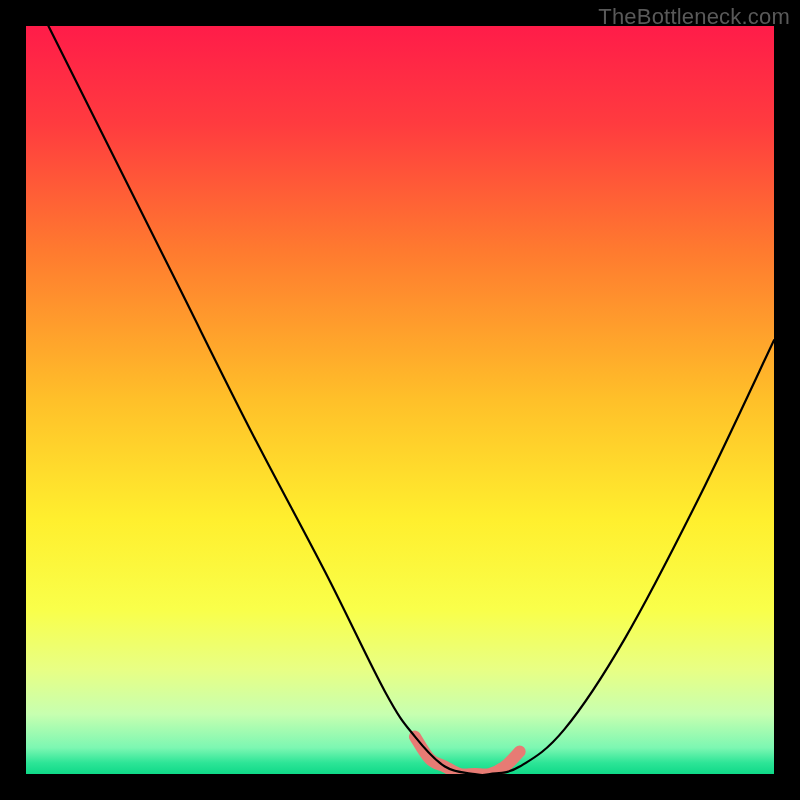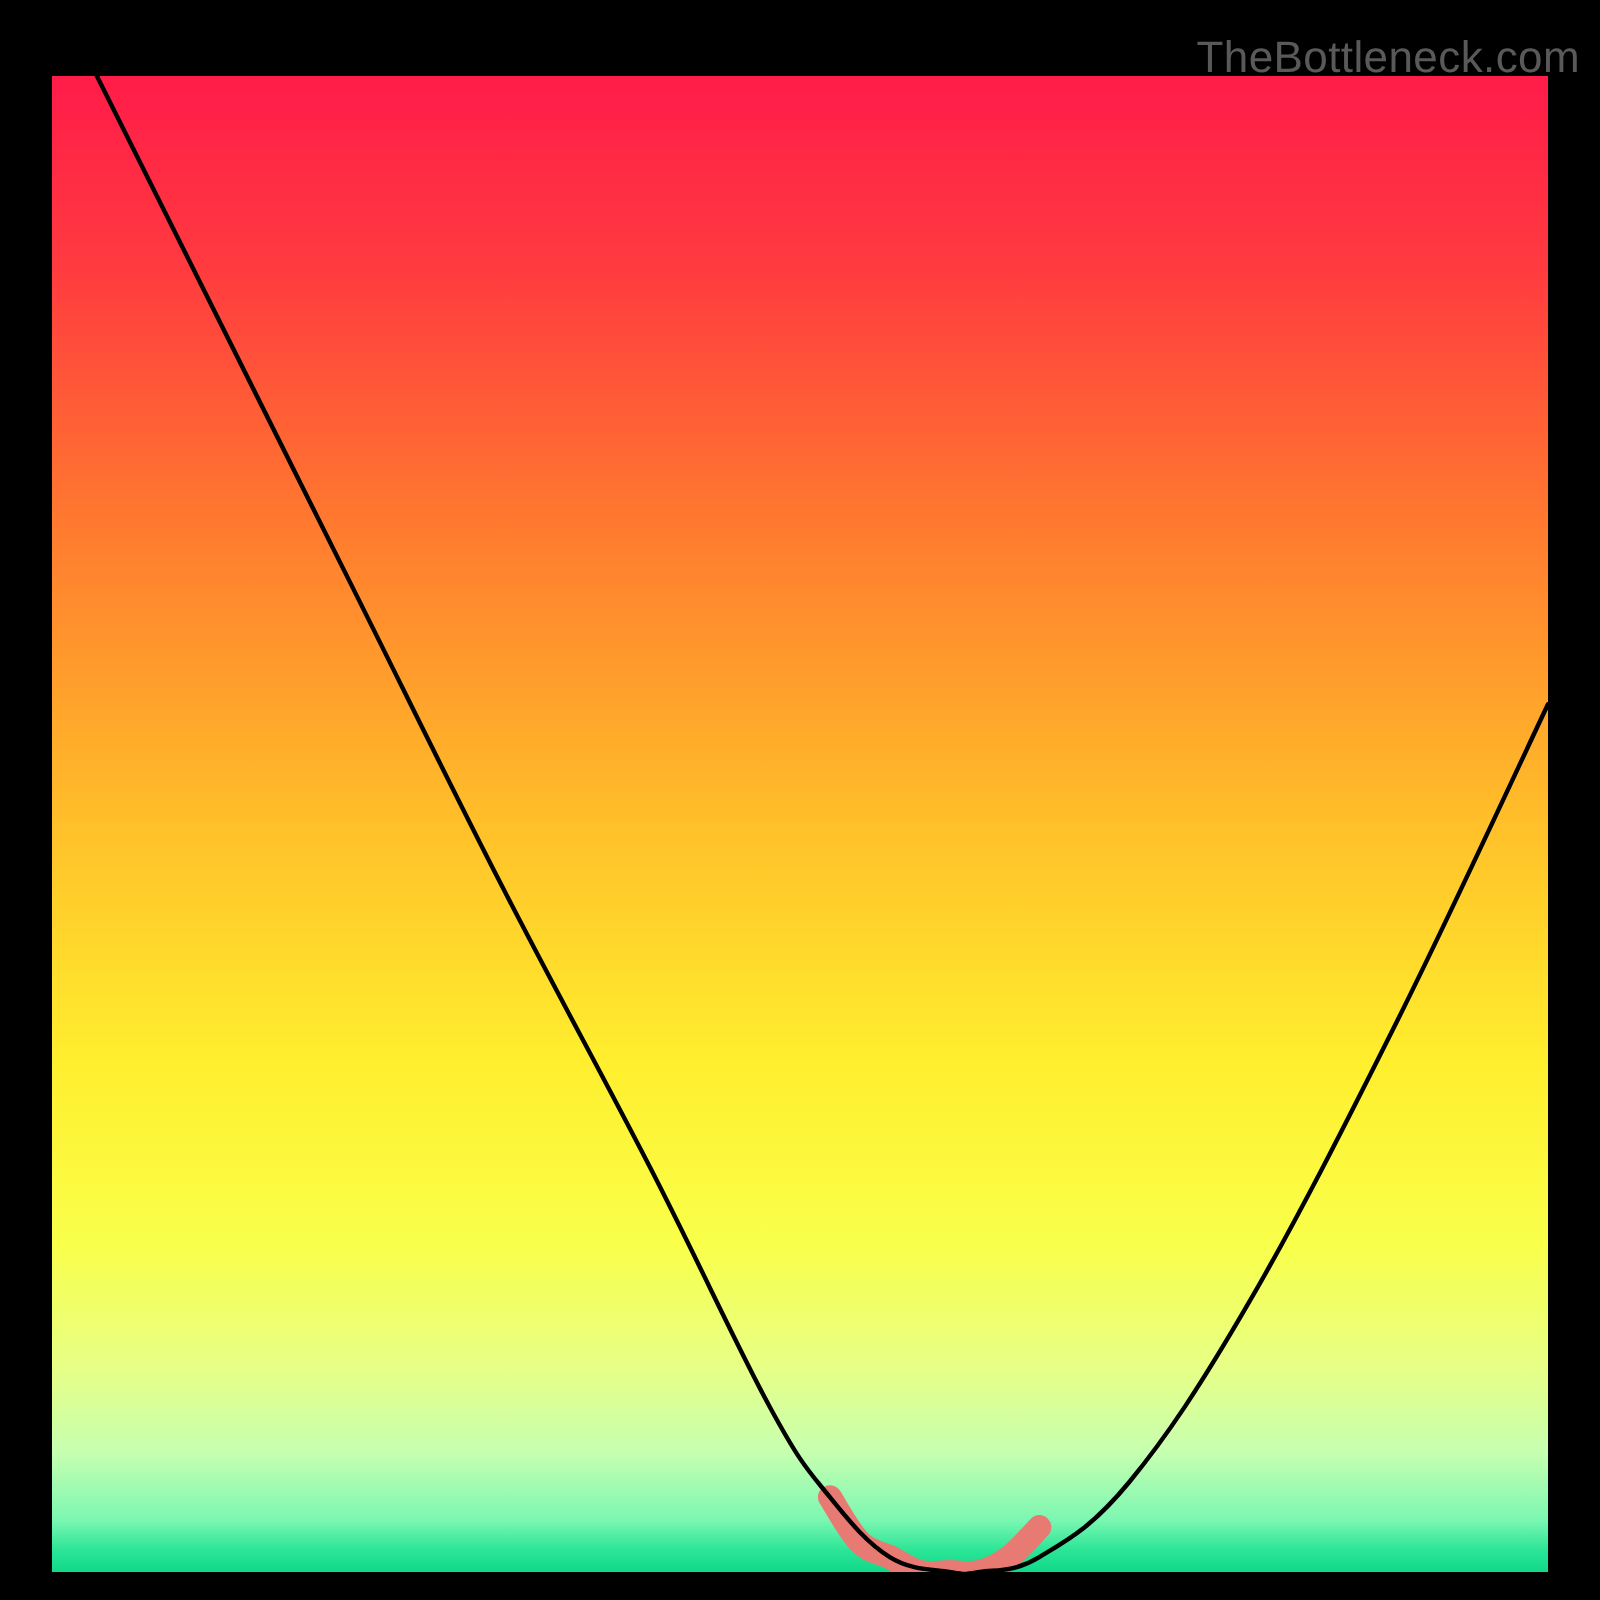--- a/index.html
+++ b/index.html
@@ -9,21 +9,20 @@
     height: 800px;
     overflow: hidden;
     background: #000;
     font-family: Arial, Helvetica, sans-serif;
   }
   .frame {
     position: relative;
     width: 800px;
     height: 576px;
     background: #000;
-    margin-top: 12px;
   }
   .watermark {
     position: absolute;
     top: 4px;
     right: 10px;
     color: #595959;
     font-size: 22px;
     font-weight: 500;
     letter-spacing: 0.2px;
     z-index: 5;

